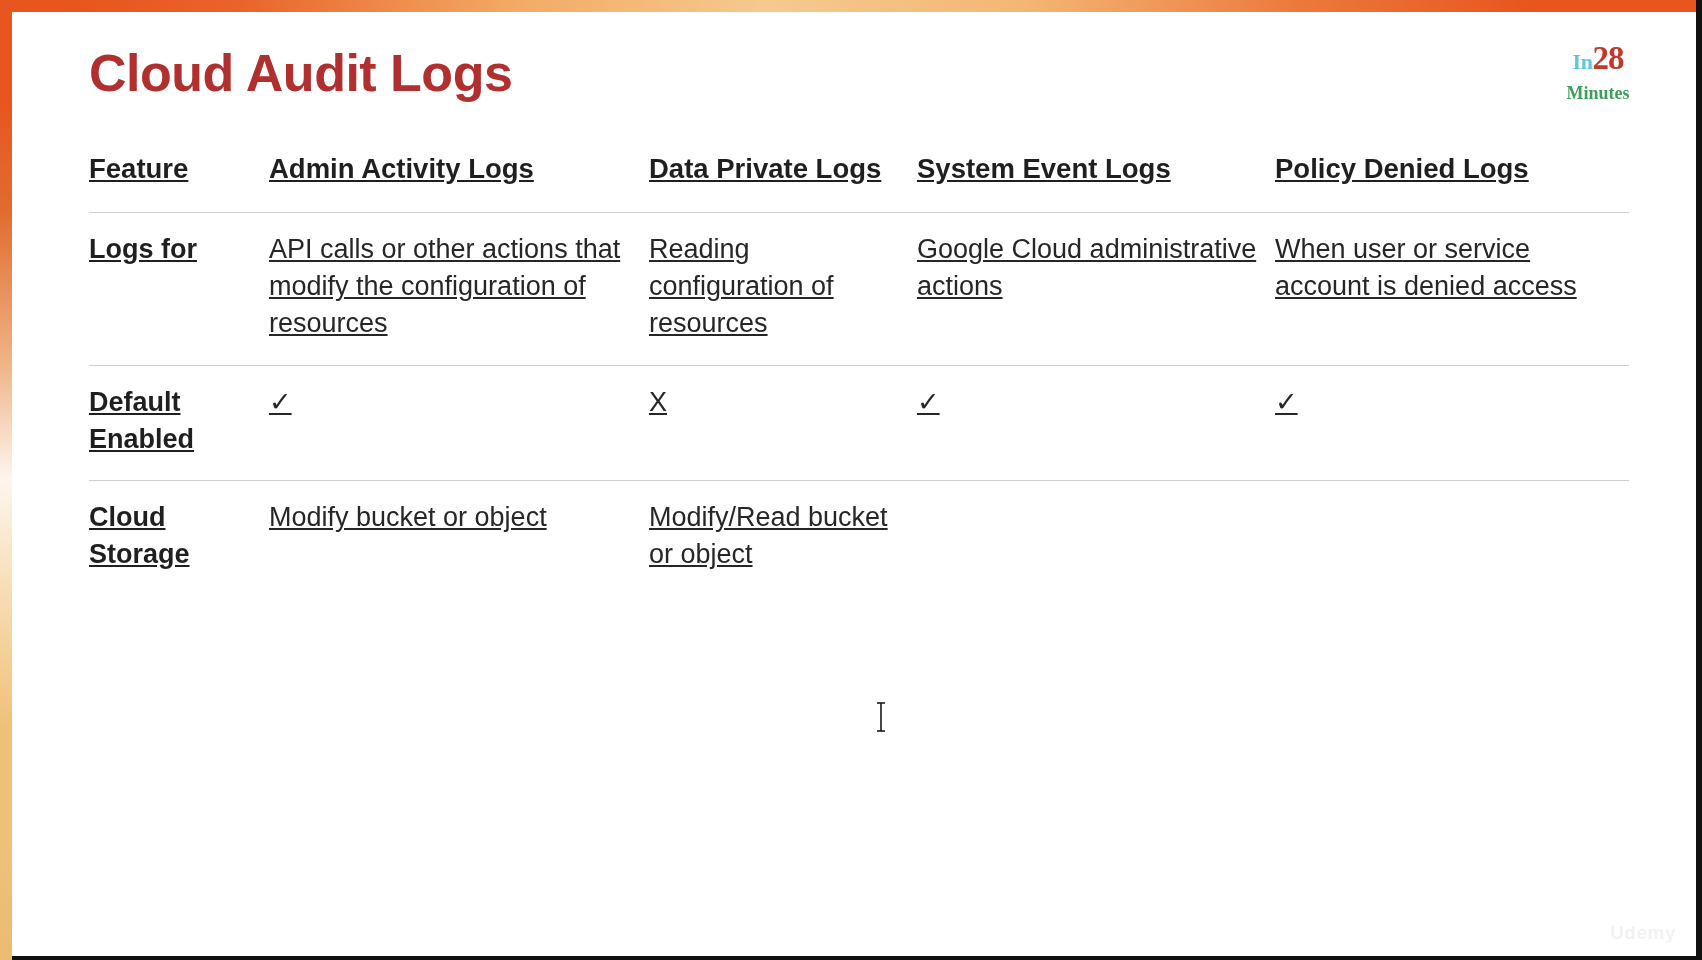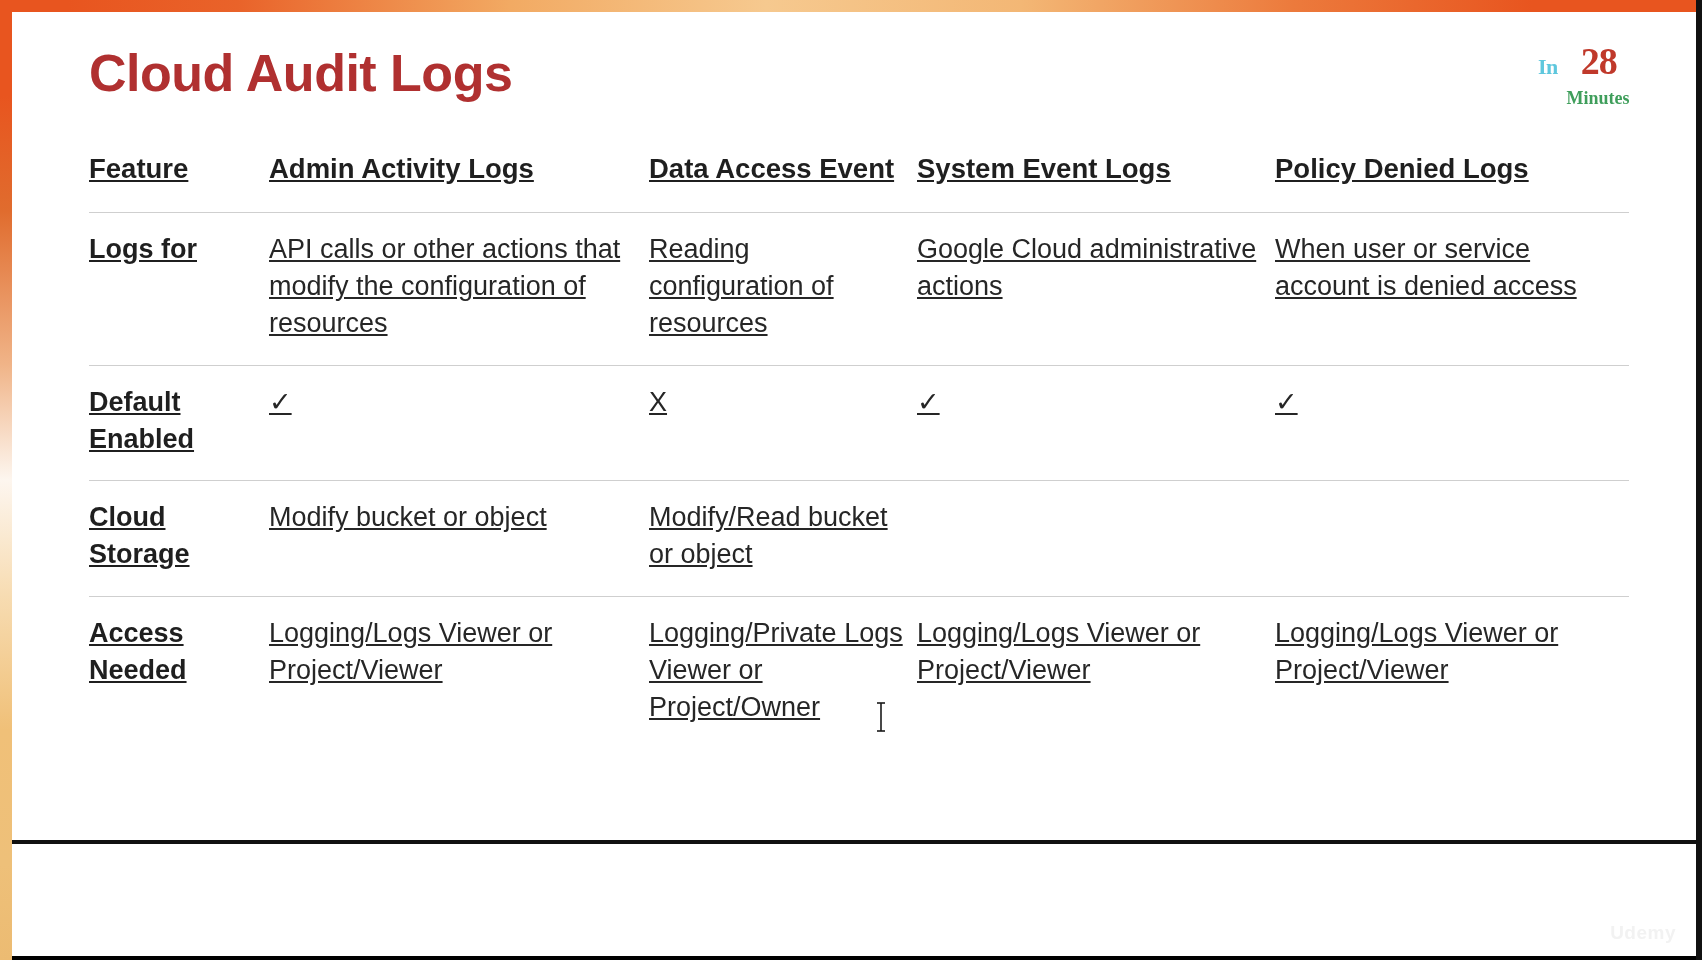--- a/index.html
+++ b/index.html
@@ -12,21 +12,21 @@
     width: 1702px;
     height: 960px;
     overflow: hidden;
     font-family: "Liberation Sans", sans-serif;
   }
 
   
   #slide-frame {
     position: relative;
     width: 1702px;
-    height: 844px;
+    height: 960px;
     background: #f97316;
     box-sizing: border-box;
   }
 
   
   .edge-top {
     position: absolute;
     left: 0; top: 0;
     width: 1702px;
     height: 12px;
@@ -107,33 +107,32 @@
     right: 38px;
     top: 30px;
     width: 120px;
     text-align: center;
     line-height: 1;
     user-select: none;
   }
   .brand-row1 {
     display: flex;
     align-items: baseline;
-    justify-content: flex-start;
-    gap: 23px;
+    justify-content: center;
   }
   .brand-in {
     font-family: "Liberation Serif", serif;
     font-size: 22px;
     font-weight: bold;
     color: #5ec7dd;
     letter-spacing: -0.5px;
   }
   .brand-28 {
     font-family: "Liberation Serif", serif;
-    font-size: 38px;
+    font-size: 33px;
     font-weight: bold;
     color: #c0392b;
     letter-spacing: -1px;
   }
   .brand-minutes {
     font-family: "Liberation Serif", serif;
     font-size: 18px;
     font-weight: bold;
     color: #3f9e5b;
     letter-spacing: 0px;
@@ -239,21 +238,21 @@
         <col class="c-feature">
         <col class="c-admin">
         <col class="c-data">
         <col class="c-system">
         <col class="c-policy">
       </colgroup>
       <thead>
         <tr>
           <th>Feature</th>
           <th>Admin Activity Logs</th>
-          <th>Data Access Event</th>
+          <th>Data Private Logs</th>
           <th>System Event Logs</th>
           <th>Policy Denied Logs</th>
         </tr>
       </thead>
       <tbody>
 
         <tr>
           <td class="row-label">Logs for</td>
           <td>API calls or other actions that modify the configuration of resources</td>
           <td>Reading configuration of resources</td>
@@ -271,27 +270,20 @@
 
 
         <tr>
           <td class="row-label">Cloud Storage</td>
           <td>Modify bucket or object</td>
           <td>Modify/Read bucket or object</td>
           <td></td>
           <td></td>
         </tr>
 
-        <tr>
-          <td class="row-label">Access Needed</td>
-          <td>Logging/Logs Viewer or Project/Viewer</td>
-          <td>Logging/Private Logs Viewer or Project/Owner</td>
-          <td>Logging/Logs Viewer or Project/Viewer</td>
-          <td>Logging/Logs Viewer or Project/Viewer</td>
-        </tr>
 
       </tbody>
     </table>
 
     <svg id="text-cursor" viewBox="0 0 14 34" xmlns="http://www.w3.org/2000/svg">
       <g stroke="#1a1a1a" stroke-width="1.6" fill="none" stroke-linecap="butt">
         <line x1="7" y1="3" x2="7" y2="31"></line>
         <line x1="3" y1="3" x2="11" y2="3"></line>
         <line x1="3" y1="31" x2="11" y2="31"></line>
       </g>

